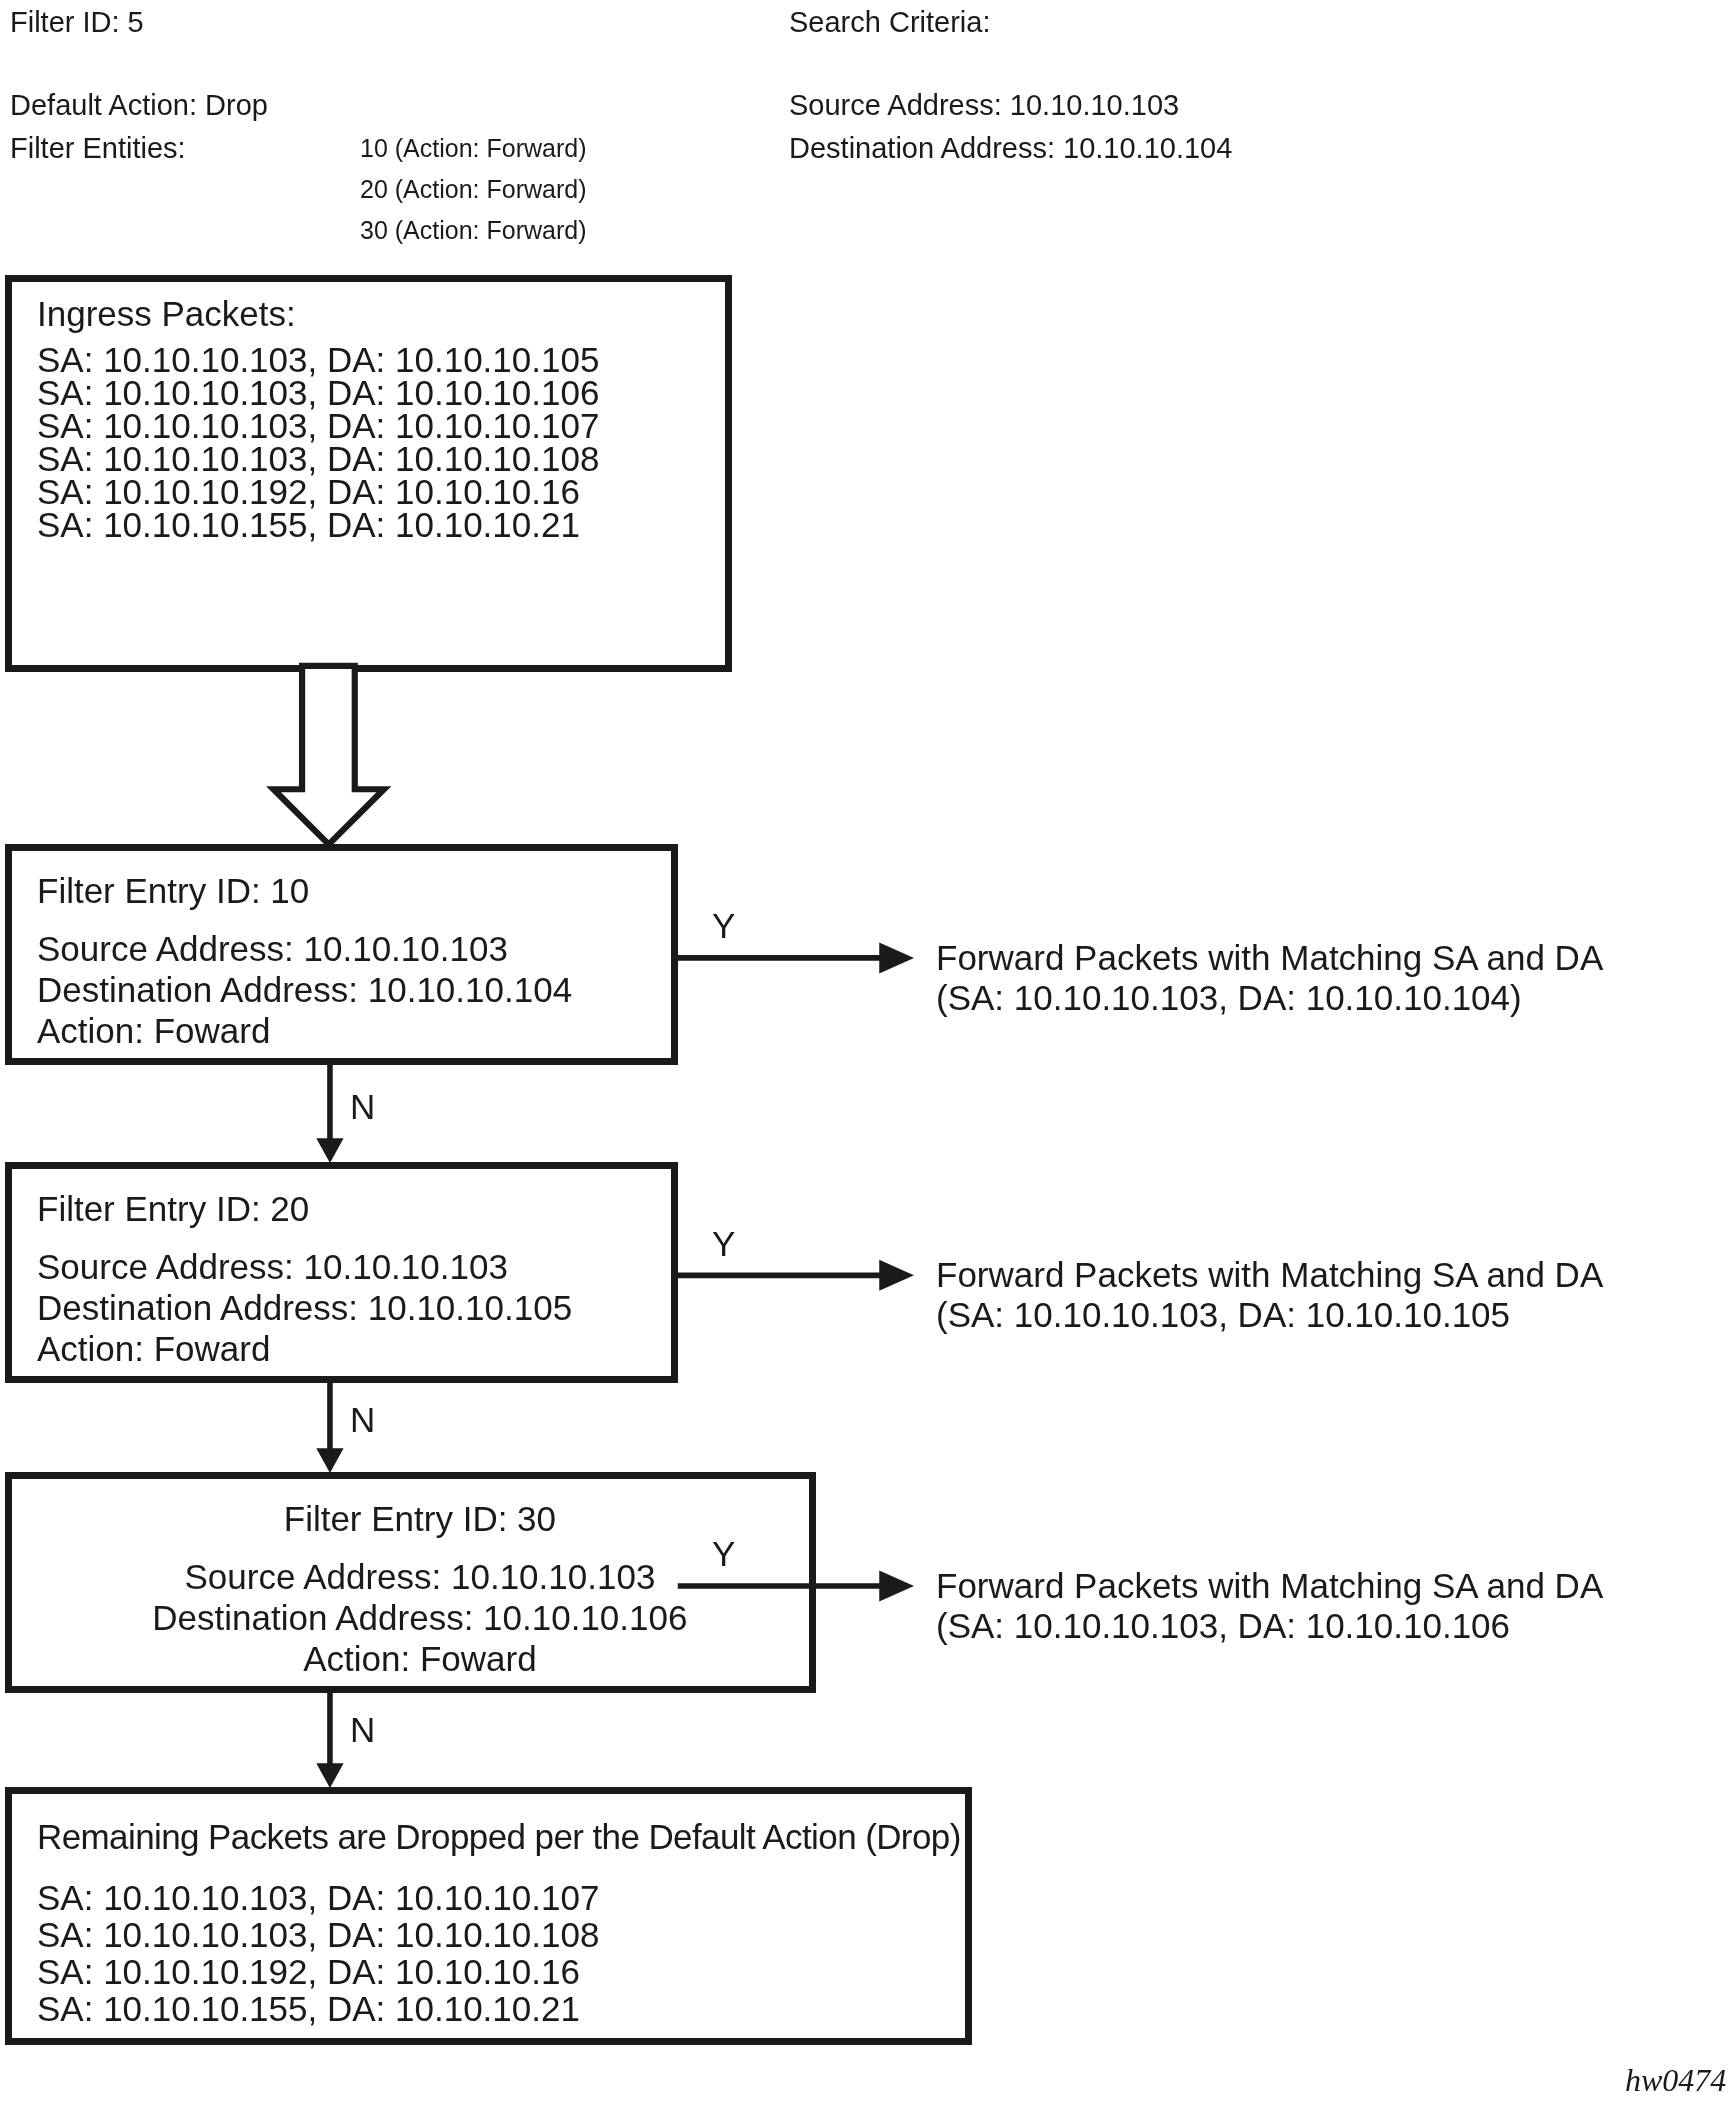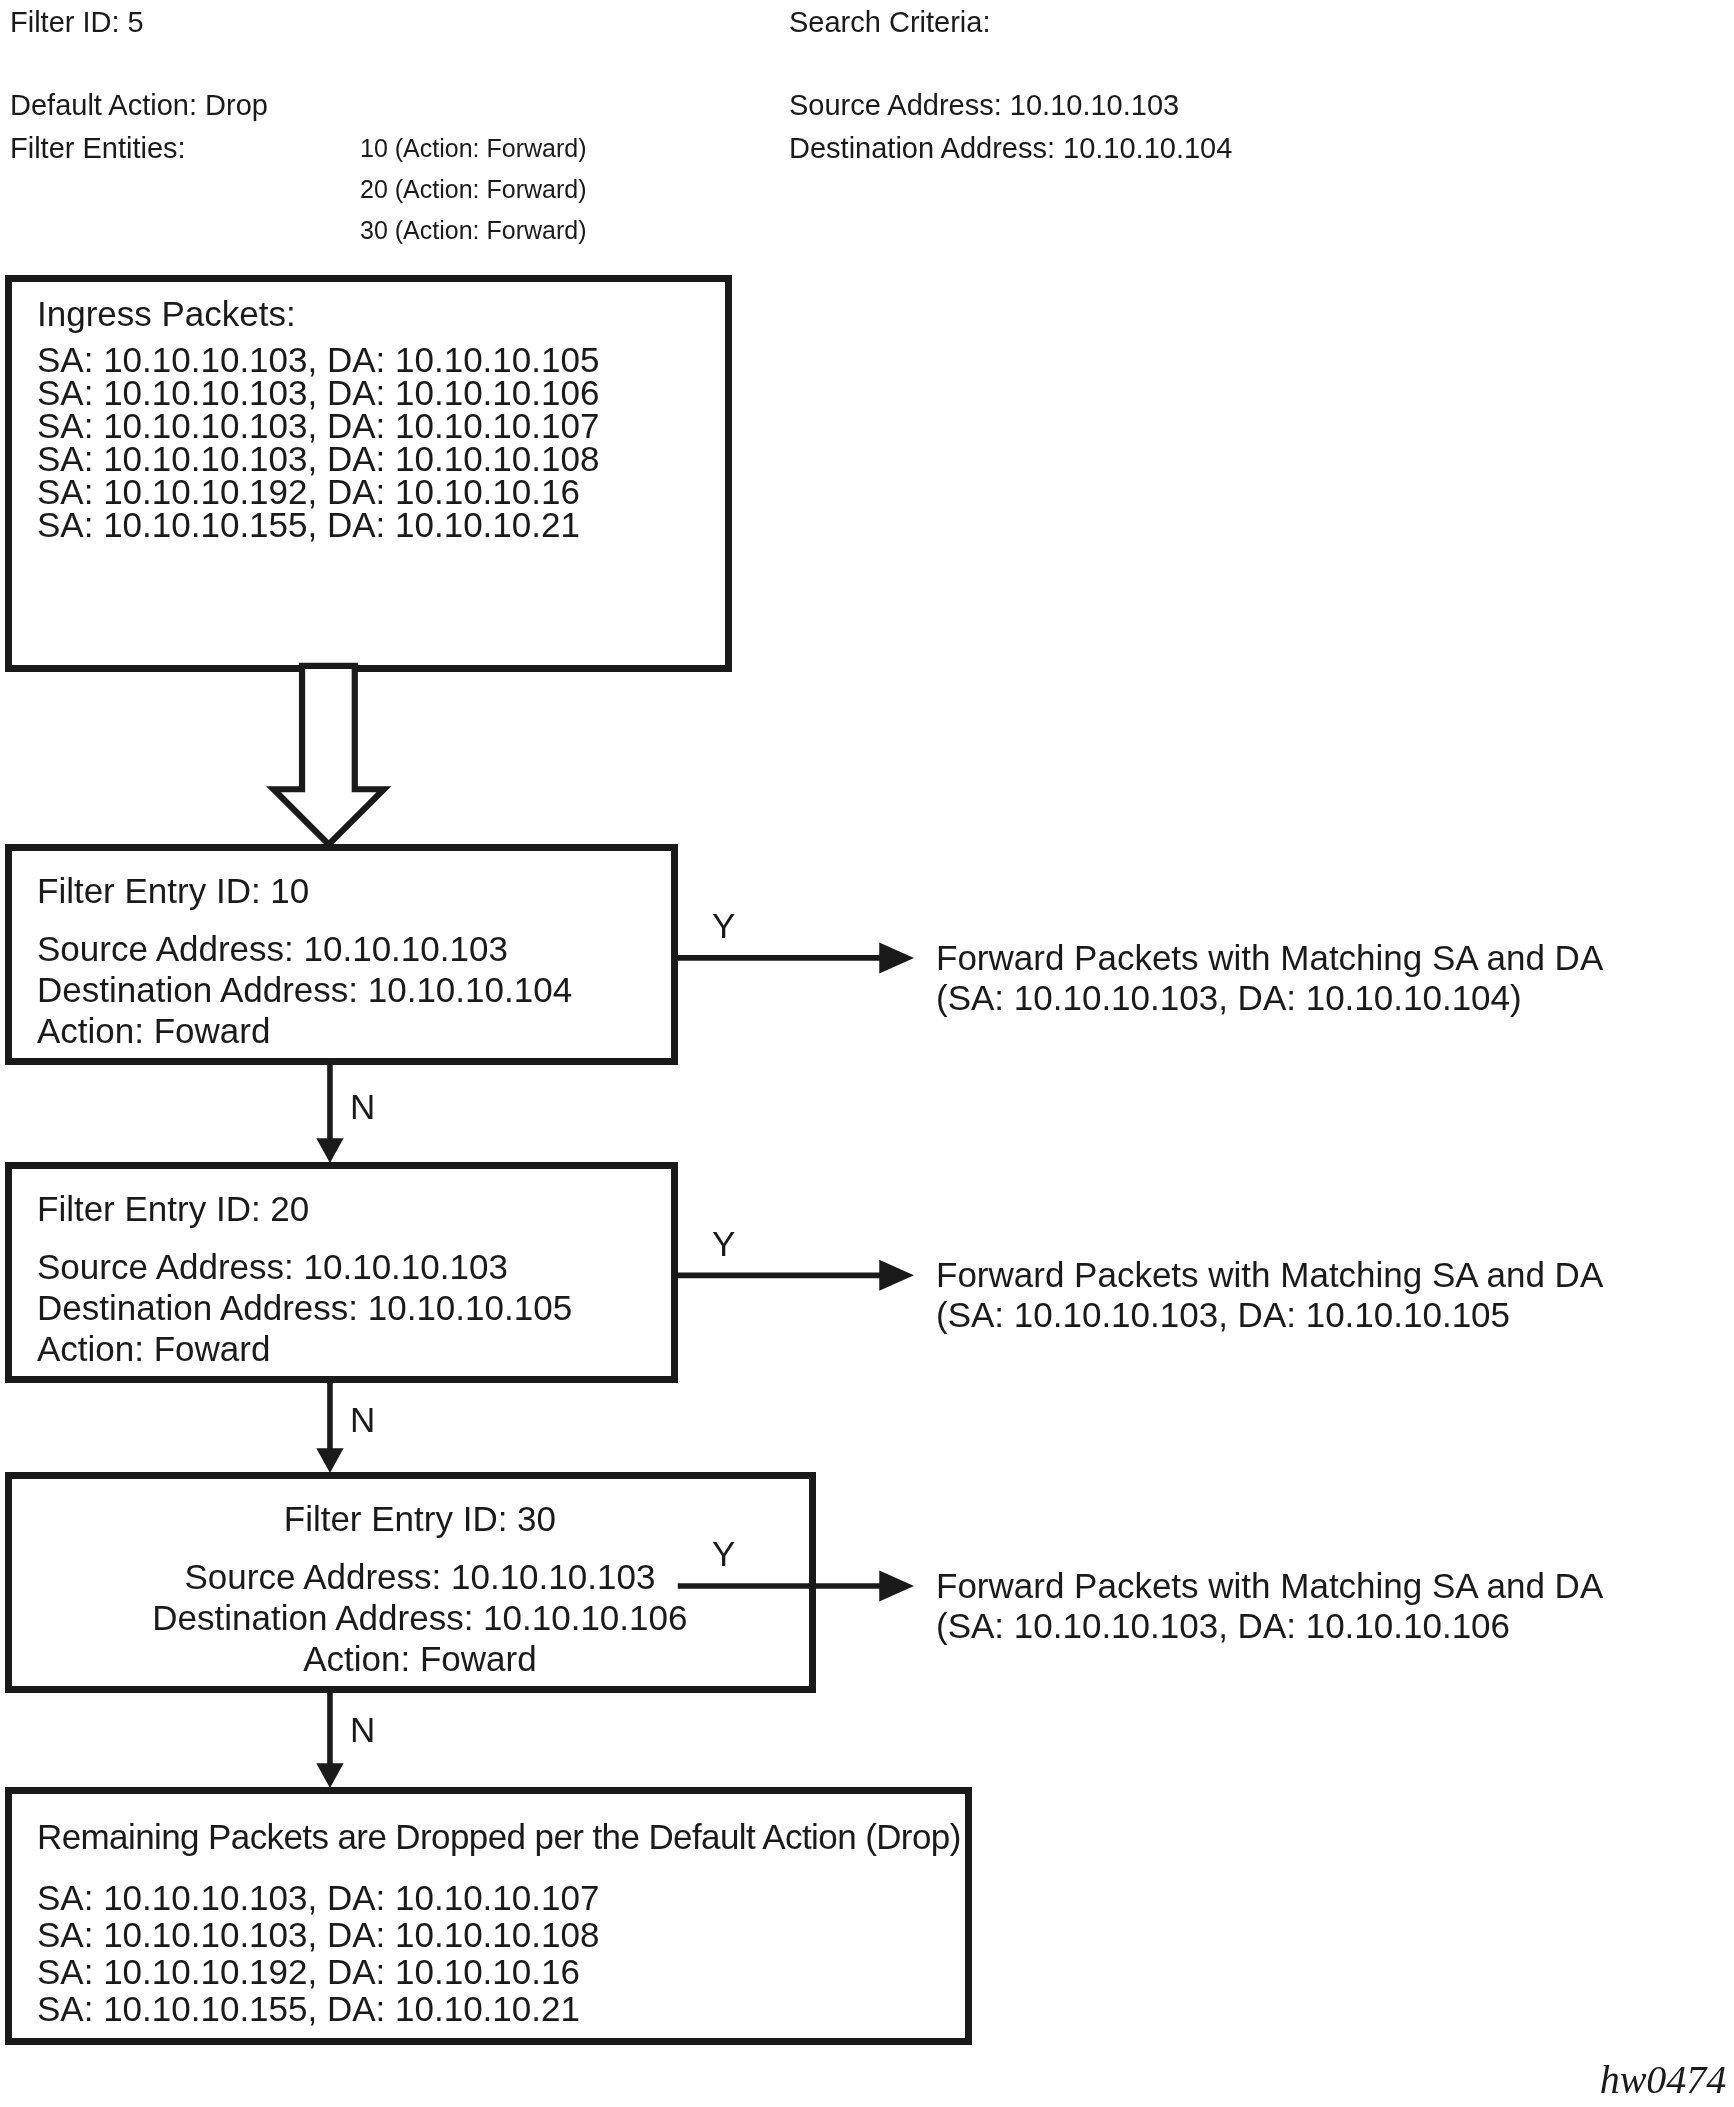--- a/index.html
+++ b/index.html
@@ -17,21 +17,21 @@
   .detail-list .li { font-size:35px; line-height:41px; white-space:nowrap; }
   .drop-title { letter-spacing:-0.6px; }
   .drop-list { margin-top:25px; }
   .drop-list .li { font-size:35px; line-height:37px; white-space:nowrap; }
   .result { font-size:35px; line-height:40px; white-space:nowrap; }
   .branch-label { font-size:35px; line-height:35px; }
   .entities-col .li { font-size:25px; line-height:41px; white-space:nowrap; }
   .hdr-line { font-size:29px; line-height:35px; white-space:nowrap; }
   #watermark {
     font-family:"Liberation Serif", serif; font-style:italic;
-    font-size:40px; line-height:40px; white-space:nowrap;
+    font-size:32px; line-height:40px; white-space:nowrap;
   }
   svg.overlay { position:absolute; left:0; top:0; pointer-events:none; }
   .stroke { stroke:var(--ink); stroke-width:9; }
   .fill { fill:var(--ink); }
 </style>
 </head>
 <body>
 
 <div id="canvas">
 

